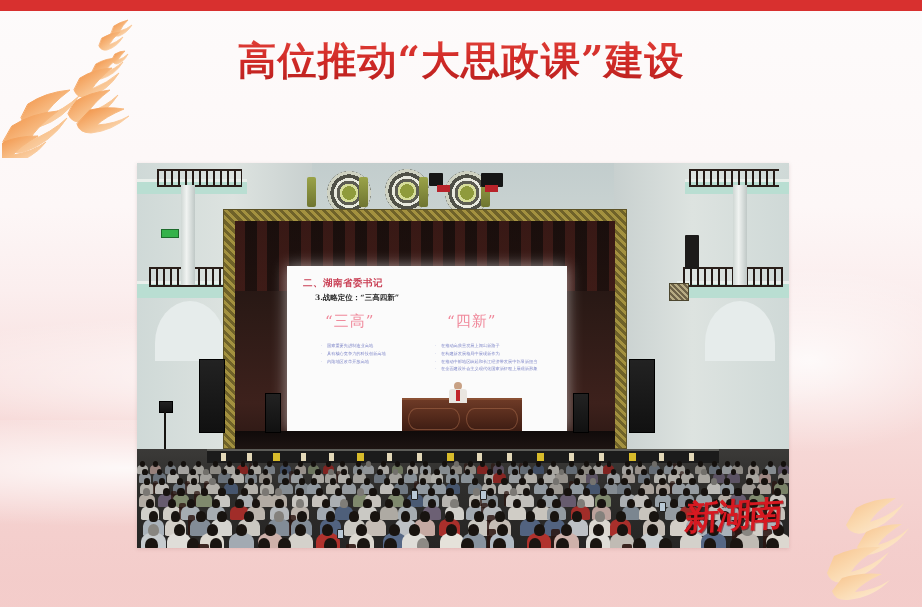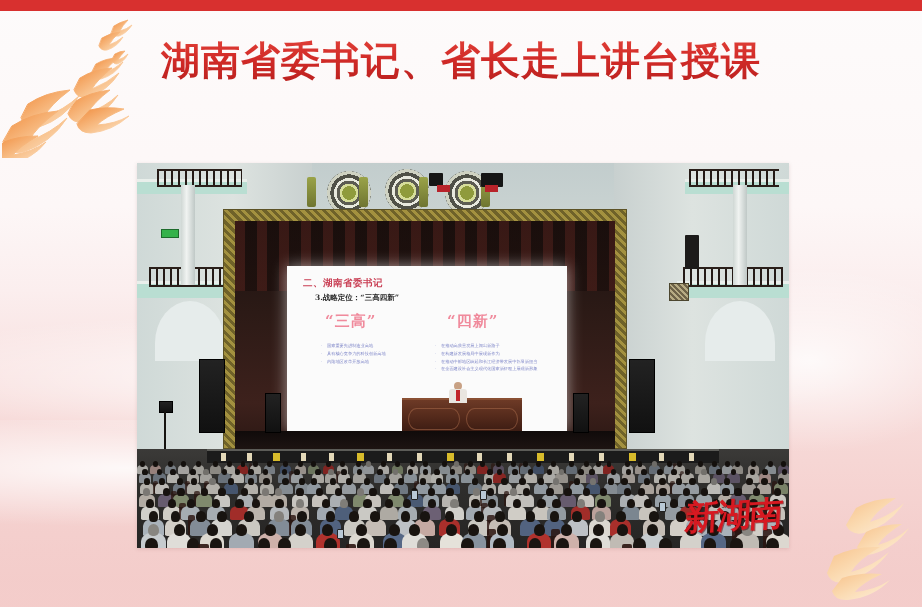--- a/index.html
+++ b/index.html
@@ -205,21 +205,21 @@
     font-family: "DejaVu Serif", "Liberation Serif", serif;
     font-weight: 700;
     font-size: 7.5px;
     color: #2b2b2b;
     white-space: nowrap;
     text-align: right;
   }
   .slide-head {
     position: absolute;
     font-family: "DejaVu Serif", "Liberation Serif", serif;
-    font-weight: 700;
+    font-weight: 400;
     font-size: 15px;
     color: #f08a9c;
     letter-spacing: 1px;
     white-space: nowrap;
   }
   .slide-head.h1 { left: 38px; top: 46px; }
   .slide-head.h2 { left: 160px; top: 46px; }
   .slide-col {
     position: absolute;
     font-size: 4.2px;
@@ -379,21 +379,21 @@
     </defs>
     <g>
       <path d="M48 10 q18 -10 40 -10 q-20 13 -26 24 q20 -6 34 -19 q-14 22 -40 30 q-13 3 -18 -8 z" fill="url(#bg2)"></path>
       <path d="M58 34 q16 -8 36 -8 q-18 11 -24 21 q18 -5 31 -17 q-13 19 -36 26 q-12 3 -16 -7 z" fill="url(#bg2)"></path>
       <path d="M26 58 q20 -10 46 -9 q-22 13 -29 25 q22 -6 38 -20 q-16 22 -44 30 q-14 3 -18 -9 z" fill="url(#bg2)"></path>
       <path d="M34 80 q18 -6 40 -4 q-20 9 -27 18 q20 -2 35 -12 q-16 17 -42 20 q-13 1 -16 -9 z" fill="url(#bg2)"></path>
     </g>
   </svg>
 
   <div class="headline">
-    <span class="line l2">湖南省委书记、省长走上讲台授课</span>
+    <span class="line l1">高位推动“大思政课”建设</span>
   </div>
 
   <div class="photo">
 
     <div class="hall-wall"></div>
     <div class="wall-left"></div>
     <div class="wall-right"></div>
 
     <div class="balcony" style="left:0px; top:16px; width:110px; height:12px;"></div>
     <div class="balcony-rail" style="left:20px; top:6px; width:85px; height:14px;"></div>

